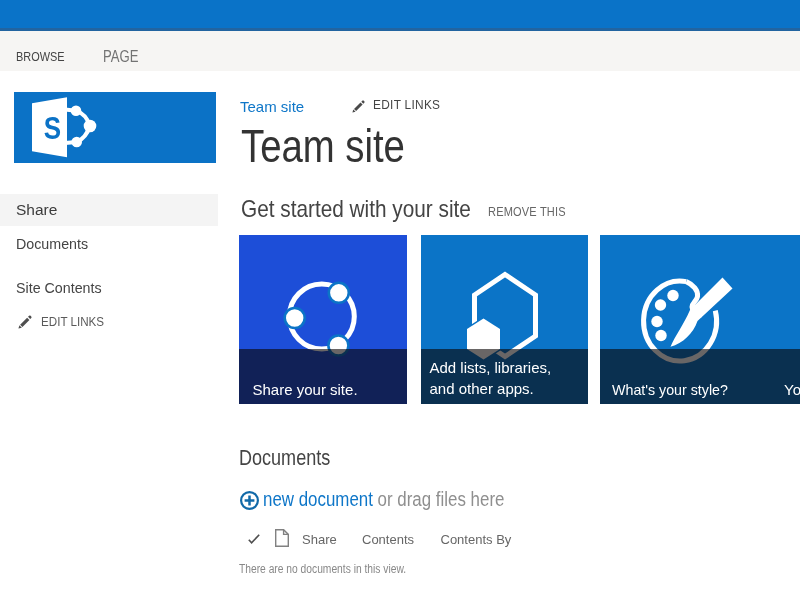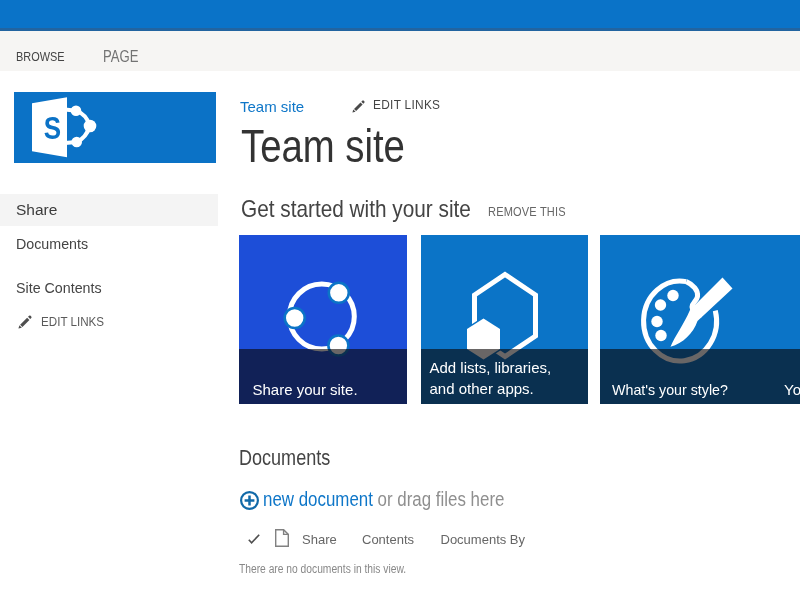--- a/index.html
+++ b/index.html
@@ -118,17 +118,17 @@
 
   <svg class="abs" style="left:247.5px;top:533.5px;" width="12" height="10" viewBox="0 0 12 10">
     <path d="M0.8,5.8 L3.6,8.8 L11.2,0.8" fill="none" stroke="#4e4e4e" stroke-width="1.6"></path>
   </svg>
   <svg class="abs" style="left:275px;top:529px;" width="14" height="18" viewBox="0 0 14 18">
     <path d="M0.7,0.7 L8.6,0.7 L13.3,5.4 L13.3,17.2 L0.7,17.2 Z" fill="#fff" stroke="#818181" stroke-width="1.4"></path>
     <path d="M8.6,0.7 L8.6,5.4 L13.3,5.4" fill="none" stroke="#818181" stroke-width="1.4"></path>
   </svg>
   <div class="abs" style="left:302px;top:532.5px;font-size:13px;line-height:13px;color:#666;">Share</div>
   <div class="abs" style="left:362px;top:532.5px;font-size:13px;line-height:13px;color:#666;">Contents</div>
-  <div class="abs" style="left:440.5px;top:532.5px;font-size:13px;line-height:13px;color:#666;">Documents By</div>
+  <div class="abs" style="left:440.5px;top:532.5px;font-size:13px;line-height:13px;color:#666;">Contents By</div>
 
   <div class="abs" style="left:239px;top:558.6px;font-size:12px;line-height:20px;color:#888;"><span class="sx" style="transform:scaleX(0.855);">There are no documents in this view.</span></div>
 
 </div>
 
 </body></html>

